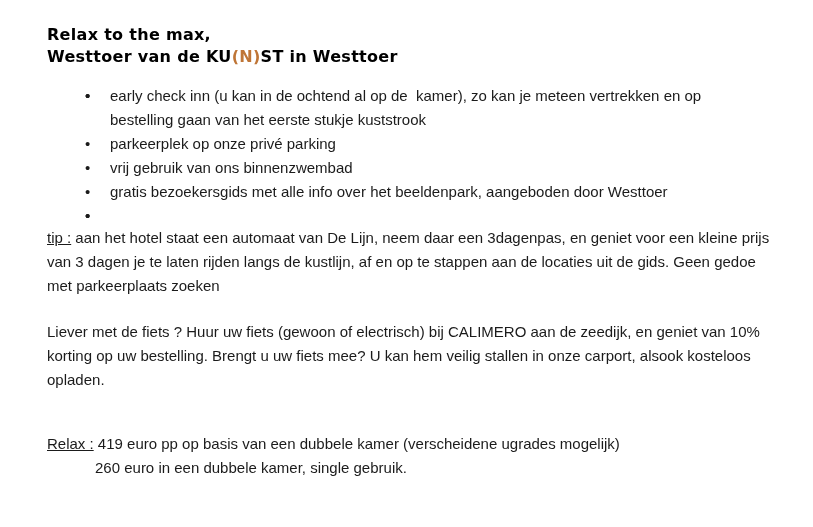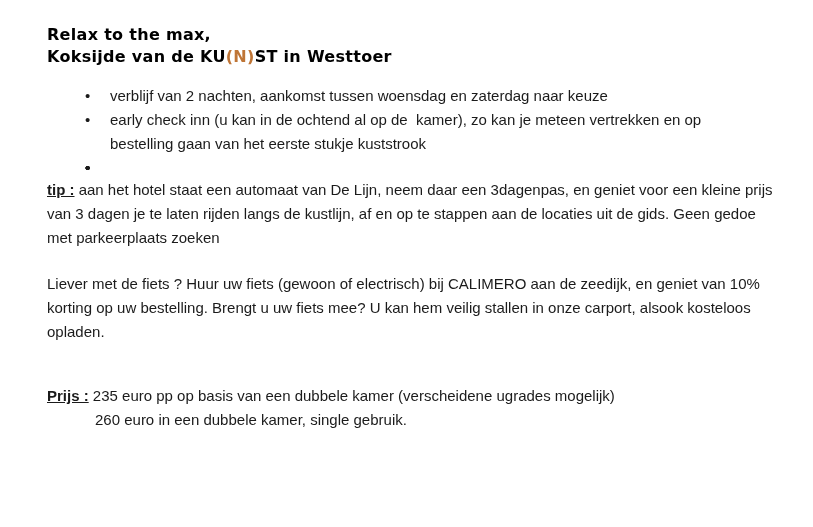--- a/index.html
+++ b/index.html
@@ -42,49 +42,49 @@
     top: 0;
     font-size: 15px;
   }
   .para {
     width: 733px;
     margin: 22px 0 0 0;
     white-space: pre-wrap;
   }
   .para.bike { }
   .label {
-    font-weight: bold;
+    font-weight: normal;
     text-decoration: underline;
   }
   .price { margin-top: 40px; }
   .price p { margin: 0; white-space: pre-wrap; width: 733px; }
   .price .line2 { padding-left: 48px; }
 </style>
 </head>
 <body>
 
 <div class="page">
 
   <h1 class="title">
     <span>Relax to the max,</span><br>
-    <span><span>Koksijde van de KU</span><span style="color: rgb(191, 117, 54);">(N)</span><span>ST in Westtoer</span></span>
+    <span><span>Westtoer van de KU</span><span style="color: rgb(191, 117, 54);">(N)</span><span>ST in Westtoer</span></span>
   </h1>
 
   <ul class="bullets">
-    <li><span class="dot">•</span><span>verblijf van 2 nachten, aankomst tussen woensdag en zaterdag naar keuze</span></li>
+    <li><span class="dot">•</span></li>
     <li><span class="dot">•</span><span>early check inn (u kan in de ochtend al op de  kamer), zo kan je meteen vertrekken en op bestelling gaan van het eerste stukje kuststrook</span></li>
-    <li><span class="dot">•</span></li>
-    <li><span class="dot">•</span></li>
-    <li><span class="dot">•</span></li>
+    <li><span class="dot">•</span><span>parkeerplek op onze privé parking</span></li>
+    <li><span class="dot">•</span><span>vrij gebruik van ons binnenzwembad</span></li>
+    <li><span class="dot">•</span><span>gratis bezoekersgids met alle info over het beeldenpark, aangeboden door Westtoer</span></li>
     <li><span class="dot">•</span></li>
     <li><span class="dot">•</span></li>
   </ul>
 
   <p class="para"><span class="label">tip :</span><span> aan het hotel staat een automaat van De Lijn, neem daar een 3dagenpas, en geniet voor een kleine prijs van 3 dagen je te laten rijden langs de kustlijn, af en op te stappen aan de locaties uit de gids. Geen gedoe met parkeerplaats zoeken</span></p>
 
   <p class="para bike">Liever met de fiets ? Huur uw fiets (gewoon of electrisch) bij CALIMERO aan de zeedijk, en geniet van 10% korting op uw bestelling. Brengt u uw fiets mee? U kan hem veilig stallen in onze carport, alsook kosteloos opladen.</p>
 
   <div class="price">
-    <p><span class="label">Prijs :</span><span> 235 euro pp op basis van een dubbele kamer (verscheidene ugrades mogelijk)</span></p>
+    <p><span class="label">Relax :</span><span> 419 euro pp op basis van een dubbele kamer (verscheidene ugrades mogelijk)</span></p>
     <p class="line2">260 euro in een dubbele kamer, single gebruik.</p>
   </div>
 
 </div>
 
 </body></html>

